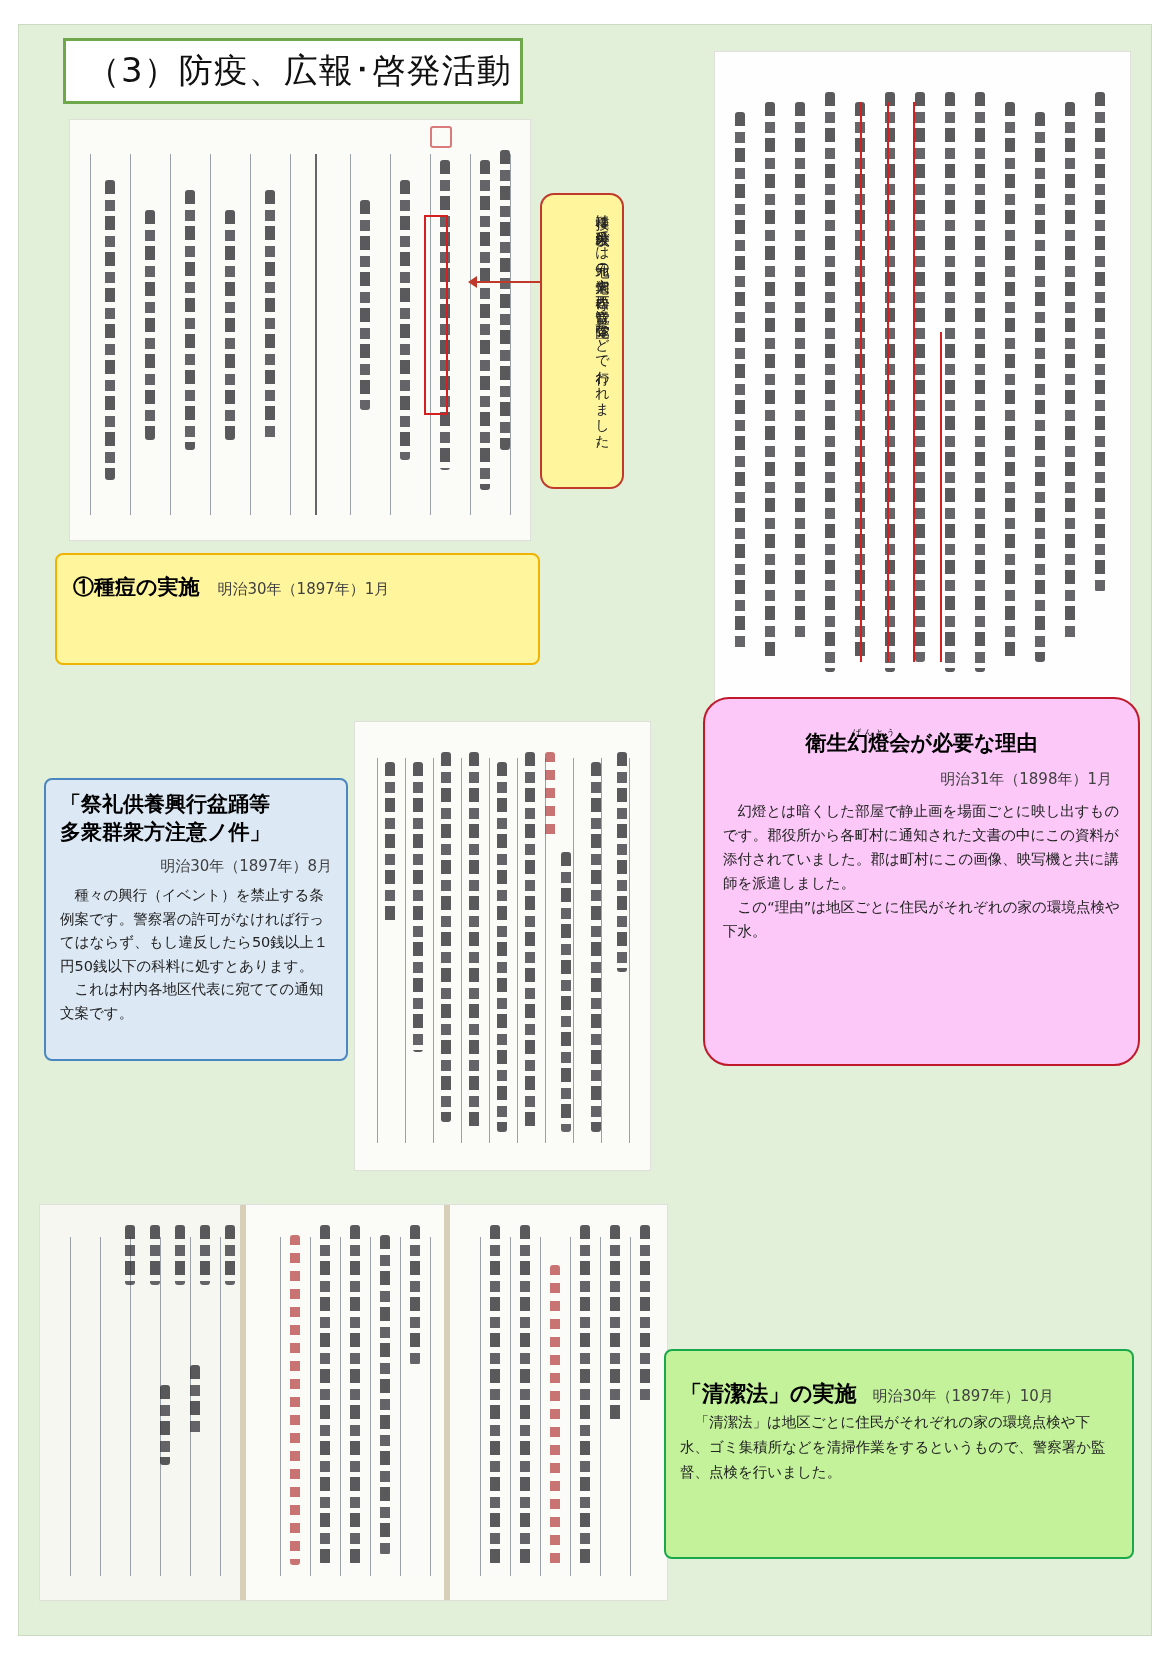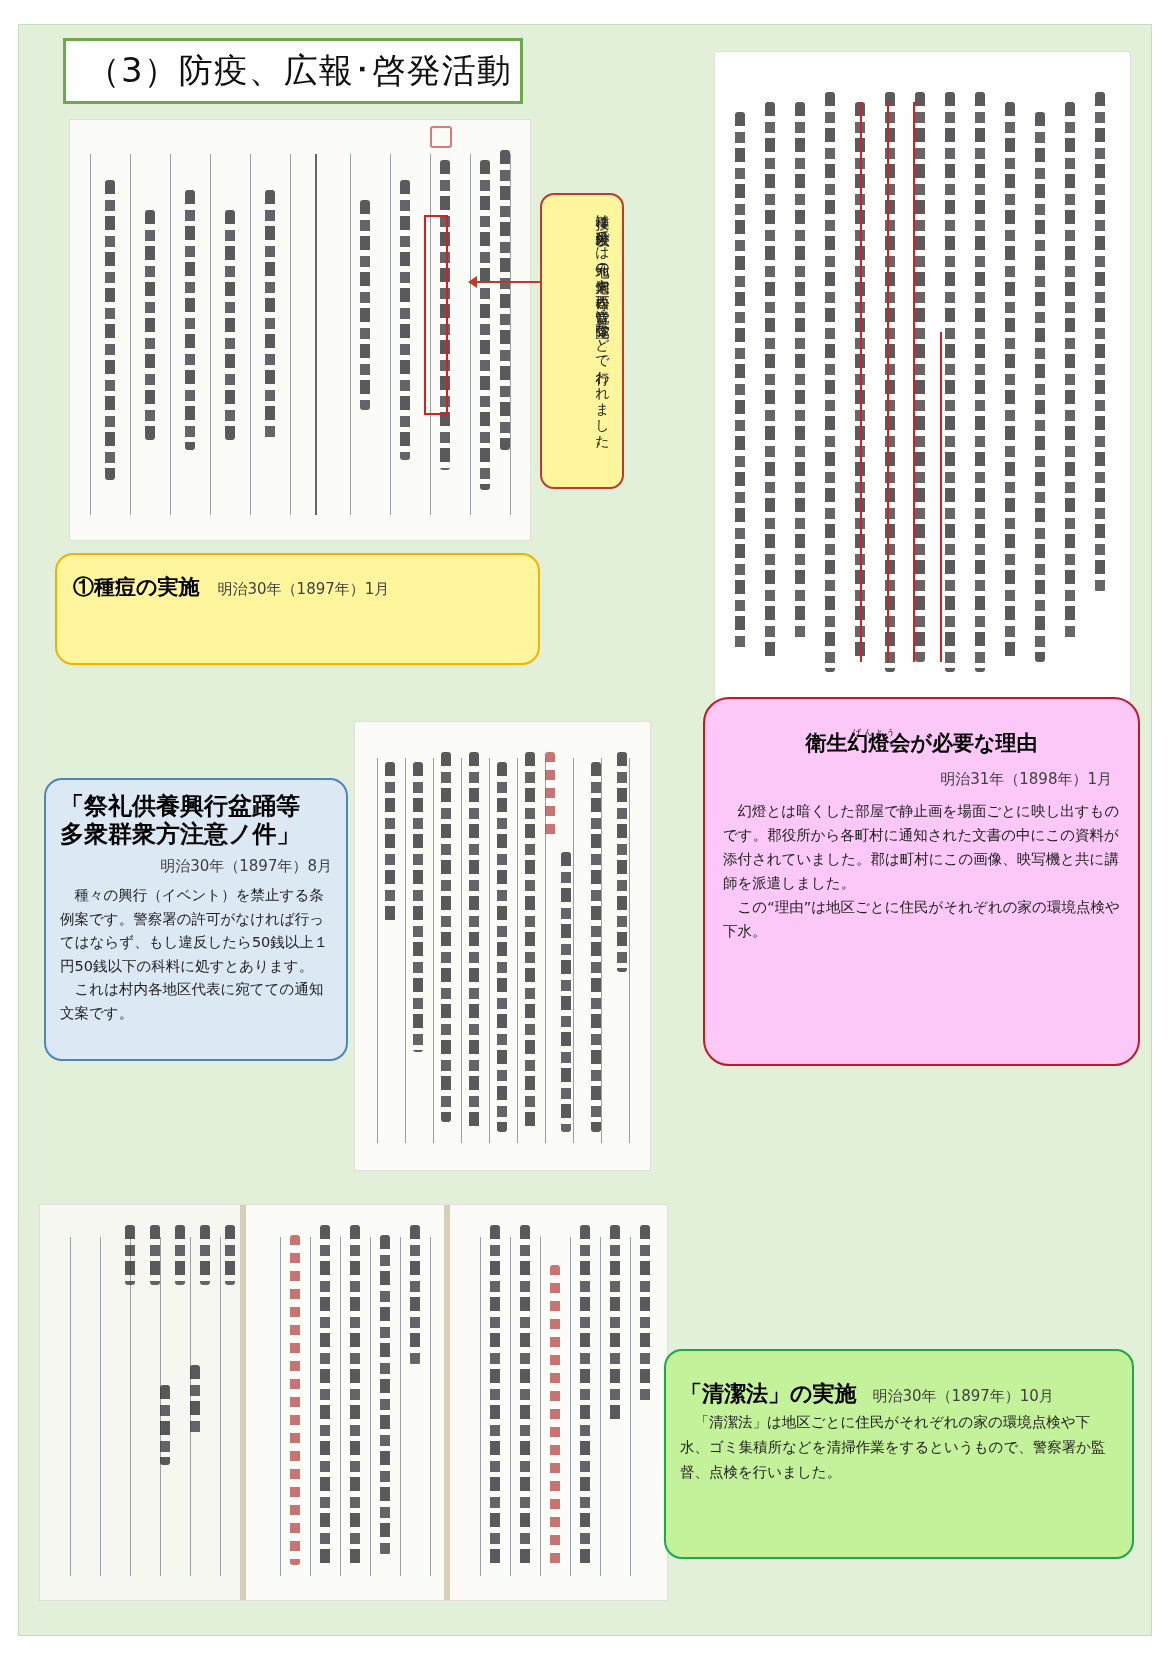--- a/index.html
+++ b/index.html
@@ -51,39 +51,39 @@
   }
   .callout-line {
     position: absolute; left: 474px; top: 281px; width: 66px; height: 2px; background: #c0392b;
   }
   .callout-arrow {
     position: absolute; left: 468px; top: 276px; width: 0; height: 0;
     border-top: 6px solid transparent; border-bottom: 6px solid transparent; border-right: 9px solid #c0392b;
   }
 
   .card {
-    position: absolute; border-radius: 18px; padding: 14px 16px;
+    position: absolute; border-radius: 8px; padding: 14px 16px;
     font-size: 14.5px; line-height: 24px; color: #222;
   }
   .card .heading { font-family: "DejaVu Serif", "Liberation Serif", serif; font-weight: bold; color: #000; }
   .card .date { font-size: 15px; color: #404040; }
   .card p { text-indent: 1em; }
 
   .card-yellow {
     left: 55px; top: 553px; width: 485px; height: 112px;
     background: #fff59d; border: 2px solid #f0b400;
   }
   .card-yellow .hrow { display: flex; align-items: baseline; gap: 18px; margin-bottom: 4px; margin-top: 6px; }
   .card-yellow .heading { font-size: 21px; }
 
   .card-blue {
     left: 44px; top: 778px; width: 304px; height: 283px;
     background: #dce9f5; border: 2px solid #4a86c0; padding: 12px 14px;
   }
-  .card-blue .heading { font-size: 24px; line-height: 28px; }
+  .card-blue .heading { font-size: 21px; line-height: 28px; font-family: Liberation Mono, monospace; }
   .card-blue .date { text-align: right; margin: 6px 0 6px; }
   .card-blue p { line-height: 23.5px; font-size: 14.5px; }
 
   .card-pink {
     left: 695px; top: 697px; width: 437px; height: 369px;
     background: #fbc8f8; border: 2px solid #c0192b; border-radius: 26px; padding: 16px 18px; margin-left: 8px;
   }
   .card-pink .heading { font-size: 21px; text-align: center; margin-top: 16px; position: relative; }
   .card-pink .ruby { position: absolute; font-size: 8px; font-weight: normal; top: -10px; left: 130px; letter-spacing: 3px; font-family: "DejaVu Sans", sans-serif; }
   .card-pink .date { text-align: right; margin: 12px 8px 8px 0; }

